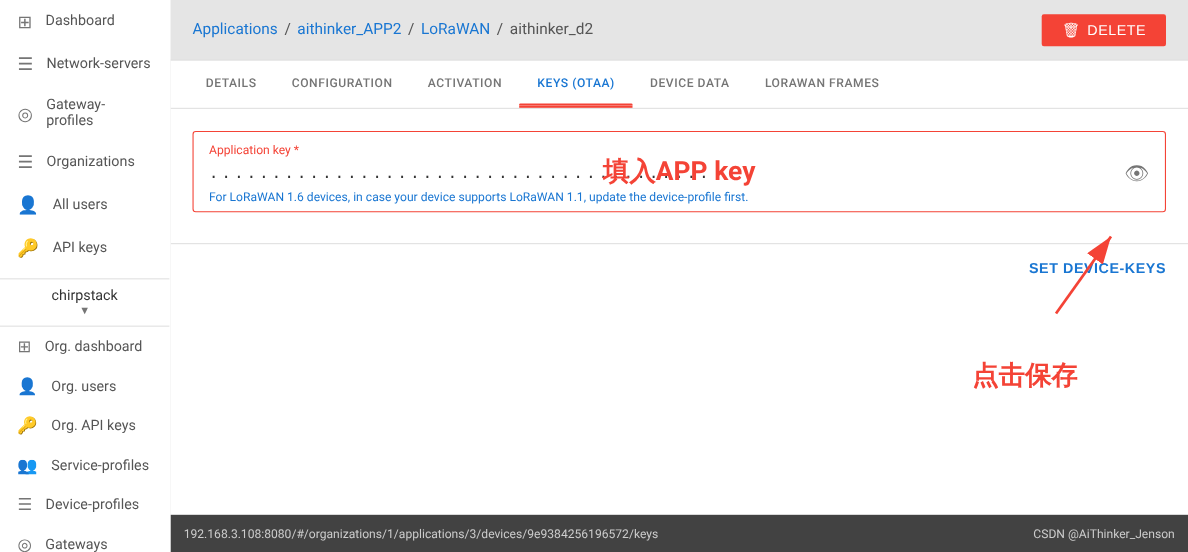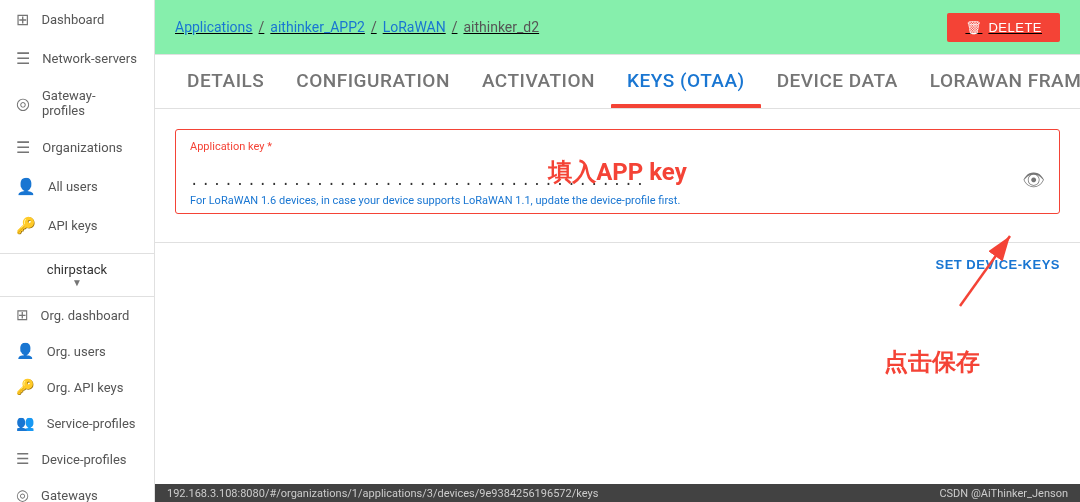--- a/index.html
+++ b/index.html
@@ -18,51 +18,51 @@
     .tenant-selector { display: flex; align-items: center; justify-content: space-between; padding: 8px 16px; font-size: 13px; color: #333; cursor: pointer; border-top: 1px solid #e0e0e0; border-bottom: 1px solid #e0e0e0; flex-direction: column; }
     .tenant-selector .chevron { font-size: 10px; color: #757575; }
 
     .sidebar-sub-item { display: flex; align-items: center; padding: 9px 16px; cursor: pointer; color: #555; font-size: 13px; }
     .sidebar-sub-item .icon { margin-right: 12px; font-size: 15px; color: #757575; }
 
     
     .main { flex: 1; display: flex; flex-direction: column; overflow: hidden; background: #fff; }
 
     
-    .topbar { height: 55px; background: #86efac; border-bottom: 1px solid #e0e0e0; display: flex; align-items: center; padding: 0 20px; justify-content: space-between; text-decoration: underline; }
+    .topbar { height: 55px; background: #e5e5e5; border-bottom: 1px solid #e0e0e0; display: flex; align-items: center; padding: 0 20px; justify-content: space-between; }
     .breadcrumb { display: flex; align-items: center; font-size: 14px; }
     .breadcrumb a { color: #1976d2; text-decoration: none; }
     .breadcrumb .sep { margin: 0 6px; color: #555; }
     .breadcrumb .current { color: #555; }
 
     .delete-btn { background: #f44336; color: #fff; border: none; padding: 7px 18px; font-size: 13px; cursor: pointer; display: flex; align-items: center; gap: 6px; text-transform: uppercase; letter-spacing: 0.5px; font-weight: 500; border-radius: 2px; }
 
     
     .content { flex: 1; overflow-y: auto; padding: 0; }
 
     
     .tabs { display: flex; border-bottom: 1px solid #e0e0e0; padding: 0 16px; }
-    .tab { padding: 14px 16px; font-size: 19px; cursor: pointer; color: #757575; text-transform: uppercase; letter-spacing: 0.5px; font-weight: 500; position: relative; white-space: nowrap; }
+    .tab { padding: 14px 16px; font-size: 11px; cursor: pointer; color: #757575; text-transform: uppercase; letter-spacing: 0.5px; font-weight: 500; position: relative; white-space: nowrap; }
     .tab.active { color: #1976d2; }
     .tab.active::after { content: ''; position: absolute; bottom: 0; left: 0; right: 0; height: 2px; background: #f44336; border-radius: 1px 1px 0 0; }
     .tab.active { border-bottom: 2px solid #f44336; }
 
     
     .form-area { padding: 20px 20px; }
 
     .input-group { border: 1px solid #f44336; border-radius: 3px; padding: 10px 14px 6px 14px; position: relative; margin-bottom: 8px; }
-    .input-label { font-size: 11px; color: #f44336; margin-bottom: 16px; }
+    .input-label { font-size: 11px; color: #f44336; margin-bottom: 4px; }
     .input-row { display: flex; align-items: center; }
     .input-field { flex: 1; border: none; outline: none; font-size: 14px; color: #333; letter-spacing: 3px; font-family: monospace; }
     .input-hint { font-size: 11px; color: #1976d2; margin-top: 4px; }
     .eye-icon { color: #757575; font-size: 18px; cursor: pointer; }
     .set-device-keys-btn { color: #1976d2; background: none; border: none; font-size: 13px; font-weight: 700; text-transform: uppercase; letter-spacing: 0.5px; cursor: pointer; padding: 6px 0; }
 
     
-    .status-bar { height: 18px; background: #424242; display: flex; align-items: center; justify-content: space-between; padding: 0 12px; }
+    .status-bar { height: 34px; background: #424242; display: flex; align-items: center; justify-content: space-between; padding: 0 12px; }
     .status-url { color: #ccc; font-size: 11px; }
     .status-credit { color: #ccc; font-size: 11px; }
   </style>
 </head>
 <body>
 
 <div class="app-container">
 
   <div class="sidebar">
 

